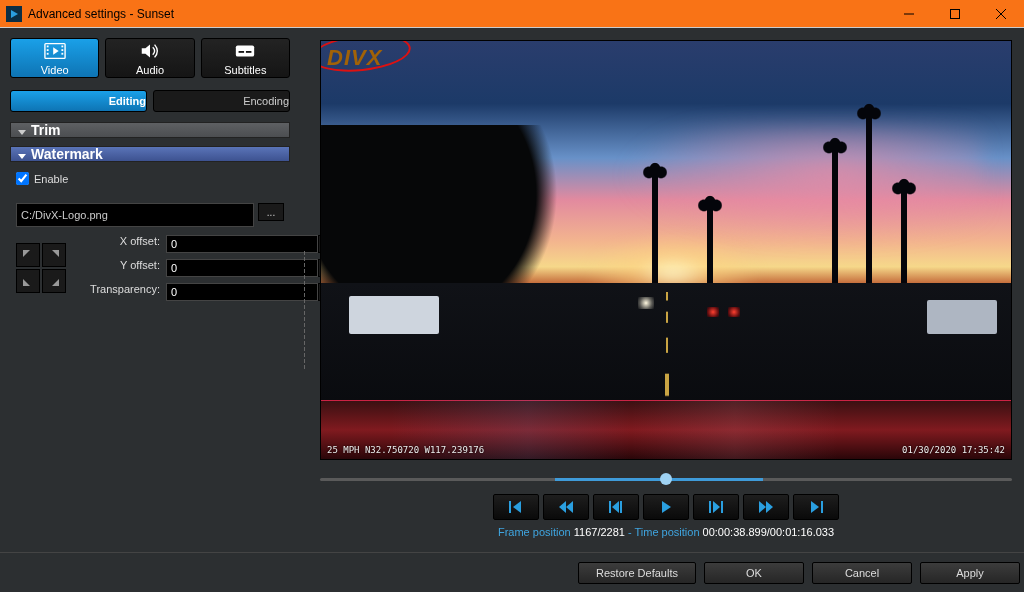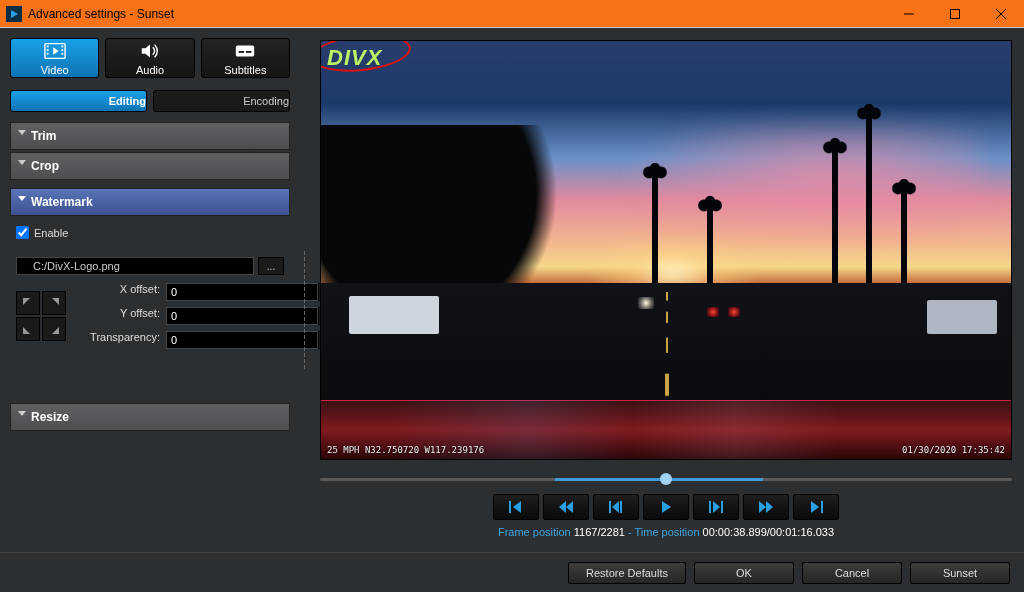--- a/index.html
+++ b/index.html
@@ -25,30 +25,30 @@
 .bigtab svg { width: 22px; height: 18px; fill: #fff; }
 .bigtab.active svg { fill: #fff; }
 .bigtab span { margin-top: 2px; }
 .bigtab:not(.active) span { color: #fff; }
 
 .subtabs { display: flex; gap: 6px; padding: 6px 10px 10px 10px; }
 .subtab { flex:1; height: 22px; background: #1a1a1a; border:1px solid #000; border-radius:3px; color:#ccc; font-size:11px; display:flex; align-items:center; justify-content:flex-end; cursor:pointer; }
 .subtab.active { background: linear-gradient(#1aa0e8,#0e74b4); color:#fff; font-weight:bold; }
 
 .accordions { padding: 0 10px; }
-.acc { height: 28px; background: linear-gradient(#5e6063,#4c4e51); border:1px solid #222; margin-bottom: 2px; color:#fff; font-size:12px; font-weight:bold; display:flex; align-items:center; padding-left:20px; position:relative; cursor:pointer; }
+.acc { height: 16px; background: linear-gradient(#5e6063,#4c4e51); border:1px solid #222; margin-bottom: 2px; color:#fff; font-size:14px; font-weight:bold; display:flex; align-items:center; padding-left:20px; position:relative; cursor:pointer; }
 .acc::before { content:''; position:absolute; left:7px; top:7px; border-left:4px solid transparent; border-right:4px solid transparent; border-top:5px solid #ccc; }
 .acc.open { background: linear-gradient(#5a74b8,#3d5290); margin-top: 8px; }
 .acc.open::before { border-top:5px solid #fff; }
 
 .panel { background: #2c2f31; padding: 8px 6px 12px 6px; color:#ddd; font-size:11px; }
 .enable-row { display:flex; align-items:center; margin-bottom:18px; }
 .enable-row input { margin-right:5px; }
 .path-row { display:flex; gap:4px; margin-bottom:8px; }
-.path-row input { flex:1; height:18px; background:#000; border:1px solid #444; color:#ccc; font-size:11px; padding:0 16px; }
+.path-row input { flex:1; height:24px; background:#000; border:1px solid #444; color:#ccc; font-size:11px; padding:0 4px; }
 .path-row .browse { width:26px; height:18px; background:#1a1a1a; border:1px solid #000; display:flex; align-items:center; justify-content:center; color:#ccc; font-size:10px; cursor:pointer; }
 
 .pos-row { display:flex; align-items:center; margin-bottom:6px; }
 .pos-grid { display:grid; grid-template-columns: 24px 24px; grid-template-rows: 24px 24px; gap:2px; margin-right: 18px; }
 .pos-cell { background:#1a1a1a; border:1px solid #000; display:flex; align-items:center; justify-content:center; cursor:pointer; }
 .pos-cell svg { width:10px; height:10px; fill:#999; }
 
 .num-group { display:flex; flex-direction:column; gap:6px; flex:1; }
 .num-row { display:flex; }
 .num-row label { width: 82px; text-align:right; padding-right:6px; font-size:11px; color:#ddd; }
@@ -85,40 +85,40 @@
 .taillight { position:absolute; width:12px; height:10px; background: radial-gradient(circle, #ff4030 0%, #ff000050 70%, transparent 100%); }
 .headlight { position:absolute; width:16px; height:12px; background: radial-gradient(circle, #fff8e0 0%, #fff8e050 60%, transparent 100%); }
 .parked { position:absolute; background: #ced5de; border-radius:2px; }
 
 
 .ovl-bl { position:absolute; left:6px; bottom:4px; color:#eee; font-size:9px; font-family: monospace; text-shadow:0 0 2px #000; }
 .ovl-br { position:absolute; right:6px; bottom:4px; color:#eee; font-size:9px; font-family: monospace; text-shadow:0 0 2px #000; }
 
 
 .wm { position:absolute; left: 6px; top: 4px; }
-.wm-text { font-family: Arial Black, Arial, sans-serif; font-size: 22px; font-weight: 900; color: #bef264; letter-spacing: 1px; font-style: italic; }
+.wm-text { font-family: Arial Black, Arial, sans-serif; font-size: 22px; font-weight: 900; color: #a16207; letter-spacing: 1px; font-style: italic; }
 .wm-circle { position:absolute; left: -10px; top: -6px; width: 100px; height: 36px; border: 2px solid #d11; border-radius: 50%; transform: rotate(-6deg); pointer-events:none; }
 
 
 .slider { position:absolute; left: 12px; right: 12px; top: 442px; height: 18px; }
 .slider .track { position:absolute; left:0; right:0; top:8px; height:3px; background:#5a5a5a; border-radius:2px; }
 .slider .fill { position:absolute; left: 34%; width: 30%; top:8px; height:3px; background:#3f9bd9; }
 .slider .thumb { position:absolute; left: 50%; top:3px; width:12px; height:12px; background:#9fd2f3; border-radius:50%; margin-left:-6px; }
 
 
 .transport { position:absolute; top: 466px; left:0; right:0; display:flex; justify-content:center; gap:4px; }
 .tbtn { width:46px; height:26px; background: linear-gradient(#1e1e1e,#0a0a0a); border:1px solid #000; border-radius:2px; display:flex; align-items:center; justify-content:center; cursor:pointer; }
 .tbtn svg { width:14px; height:12px; fill:#2a9fe0; }
 
 
 .frameinfo { position:absolute; top: 498px; left:0; right:0; text-align:center; font-size:11px; color:#3fa5e0; }
 .frameinfo .w { color:#fff; }
 
 
-.bottom { position:absolute; left:0; right:0; bottom:0; height: 40px; border-top:1px solid #444; background:#2c2f31; display:flex; align-items:center; justify-content:flex-end; padding-right:14px; gap:8px; }
+.bottom { position:absolute; left:0; right:0; bottom:0; height: 40px; border-top:1px solid #444; background:#2c2f31; display:flex; align-items:center; justify-content:flex-end; padding-right:4px; gap:8px; }
 .bbtn { width:100px; height:22px; background: linear-gradient(#3c3c3c,#262626); border:1px solid #000; border-radius:2px; color:#ddd; font-size:11px; display:flex; align-items:center; justify-content:center; cursor:pointer; }
 .bbtn:first-child { width: 118px; }
 </style>
 </head>
 <body>
 
 <div class="titlebar">
   <div class="icon">
     <svg viewBox="0 0 10 10">
         <polygon points="2,1 9,5 2,9" fill="#2a9fe0"></polygon>
@@ -186,23 +186,20 @@
         </div>
       <div class="subtab">
           <span>Encoding</span>
         </div>
     </div>
 
     <div class="accordions">
       <div class="acc">
           <span>Trim</span>
         </div>
-      <div class="acc">
-          <span>Crop</span>
-        </div>
       <div class="acc open">
           <span>Watermark</span>
         </div>
 
       <div class="panel">
         <div class="enable-row">
           <input type="checkbox" checked="" style="">
           <span>Enable</span>
         </div>
         <div class="path-row">
@@ -289,23 +286,20 @@
                       </svg>
                     </div>
                   </div>
               </div>
             </div>
           </div>
         </div>
       </div>
 
       <div class="resize-gap"></div>
-      <div class="acc">
-          <span>Resize</span>
-        </div>
     </div>
   </div>
 
   <div class="splitter">
       <div class="dots"></div>
     </div>
 
   <div class="right">
 
     <div class="preview">
@@ -399,17 +393,17 @@
     <div class="bbtn">
         <span>Restore Defaults</span>
       </div>
     <div class="bbtn">
         <span>OK</span>
       </div>
     <div class="bbtn">
         <span>Cancel</span>
       </div>
     <div class="bbtn">
-        <span>Sunset</span>
+        <span>Apply</span>
       </div>
   </div>
 
 </div>
 
 </body></html>

